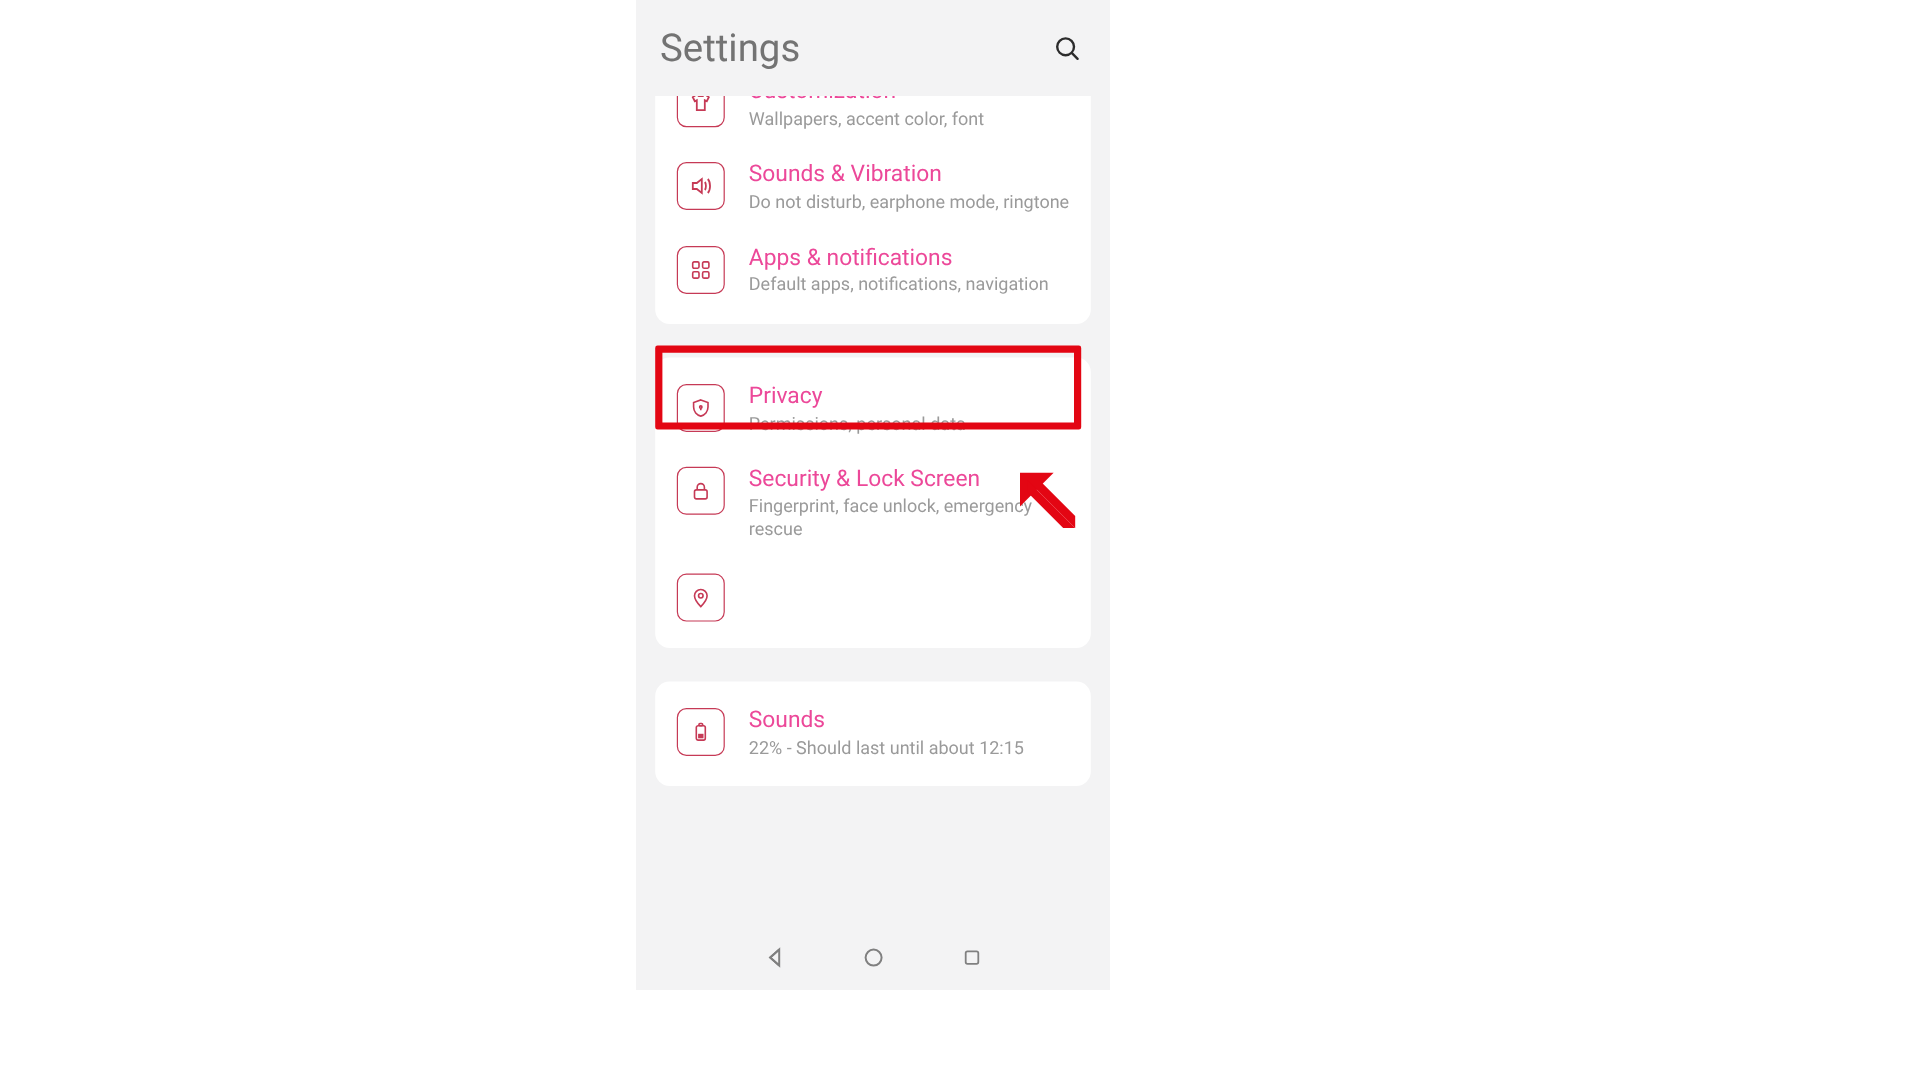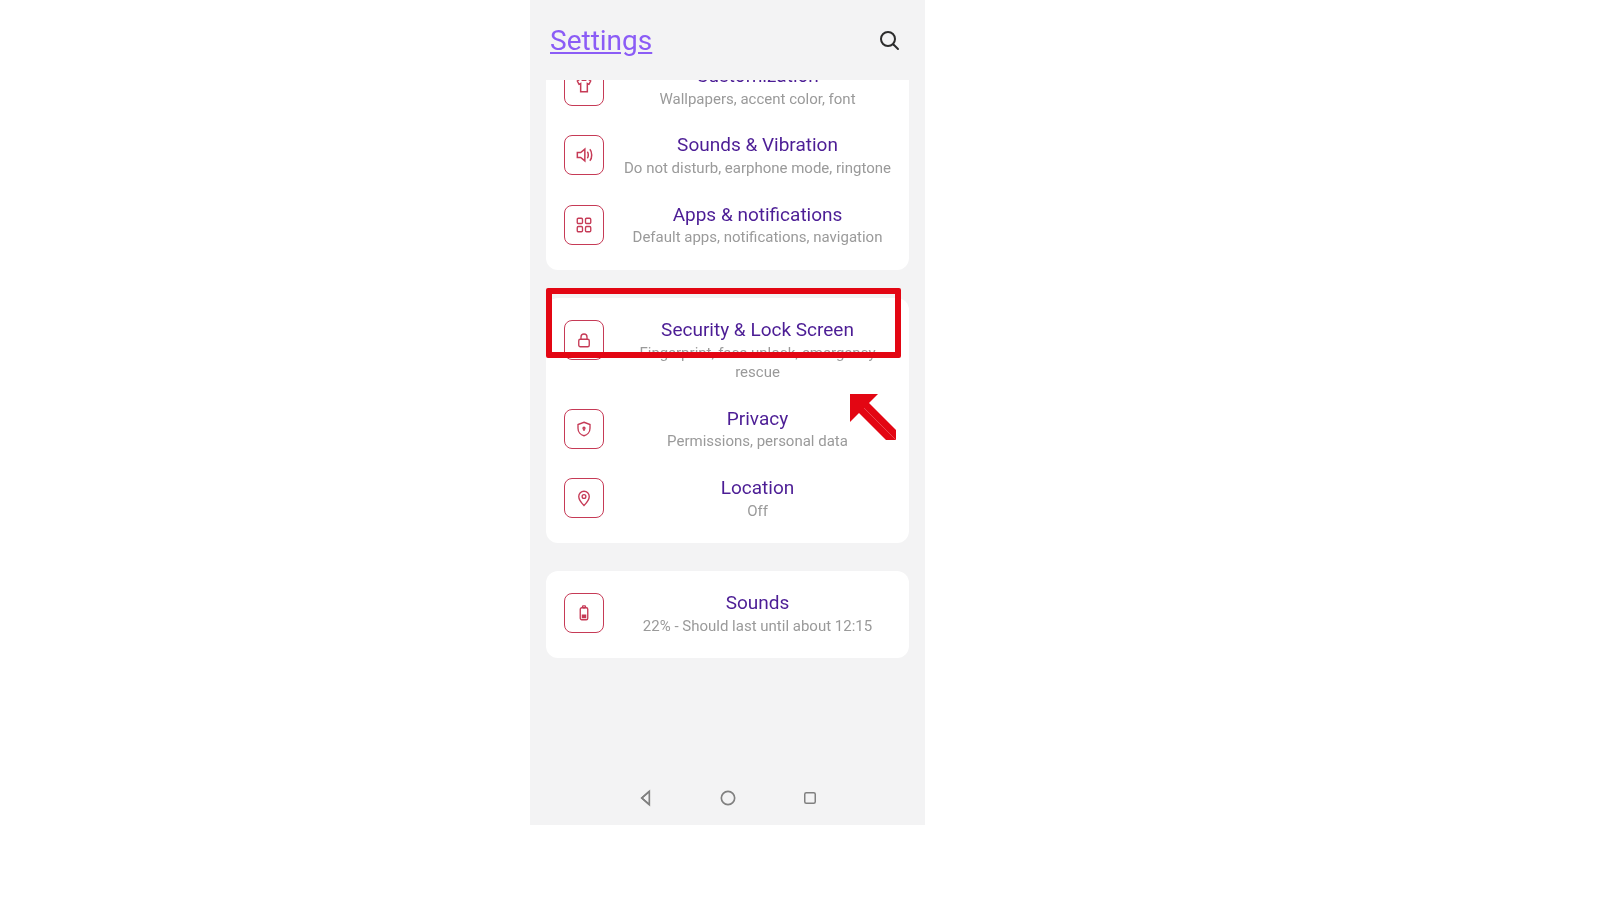--- a/index.html
+++ b/index.html
@@ -19,42 +19,40 @@
     position: absolute;
     left: 0; top: 0;
     width: 100%; height: 80px;
     background: #f3f3f4;
     display: flex;
     align-items: center;
     justify-content: space-between;
     padding: 0 22px 0 20px;
   }
   .header-title {
-    font-size: 28px;
+    font-size: 32px;
     font-weight: 400;
-    color: #8b5cf6;
-    text-decoration: underline;
+    color: #737373;
   }
   .search-btn {
     width: 28px; height: 28px;
     display: flex; align-items: center; justify-content: center;
     color: #2c2c2c;
   }
   .scroll-area {
     position: absolute;
     left: 0; top: 80px; right: 0; bottom: 55px;
     overflow: hidden;
   }
   .card {
     background: #ffffff;
     border-radius: 12px;
     margin: 0 16px 28px 16px;
     padding: 8px 0 10px 0;
     box-shadow: 0 0 0 rgba(0,0,0,0);
-    text-align: center;
   }
   .list-item {
     display: flex;
     align-items: flex-start;
     padding: 12px 18px 12px 18px;
     gap: 20px;
     position: relative;
   }
   .cut-top { margin-top: -36px; }
   .icon-box {
@@ -63,21 +61,21 @@
     border-radius: 8px;
     display: flex; align-items: center; justify-content: center;
     flex: 0 0 40px;
     margin-top: 2px;
     color: #c63a56;
     background: #fff;
   }
   .item-text { flex: 1; padding-top: 0; }
   .item-title {
     font-size: 19px;
-    color: #4c1d95;
+    color: #ec4899;
     font-weight: 400;
     line-height: 1.25;
   }
   .item-sub {
     font-size: 15px;
     color: #9a9a9a;
     margin-top: 2px;
     line-height: 1.3;
   }
   .highlight-box {
@@ -163,54 +161,50 @@
             <div class="item-sub">Default apps, notifications, navigation</div>
           </div>
         </div>
       </div>
 
       <div class="card">
 
         <div class="list-item">
           <div class="icon-box">
             <svg width="18" height="18" viewBox="0 0 24 24" fill="none" stroke="currentColor" stroke-width="1.8">
-              <rect x="5" y="11" width="14" height="10" rx="2"></rect>
-              <path d="M8 11V8a4 4 0 018 0v3"></path>
-            </svg>
-          </div>
-          <div class="item-text">
-            <div class="item-title">Security &amp; Lock Screen</div>
-            <div class="item-sub">Fingerprint, face unlock, emergency rescue</div>
-          </div>
-        </div>
-
-        <div class="list-item">
-          <div class="icon-box">
-            <svg width="18" height="18" viewBox="0 0 24 24" fill="none" stroke="currentColor" stroke-width="1.8">
               <path d="M12 3l8 3v5c0 5-3.5 9-8 10-4.5-1-8-5-8-10V6l8-3z"></path>
               <circle cx="12" cy="11" r="1.3"></circle>
               <path d="M12 12.3v2.2"></path>
             </svg>
           </div>
           <div class="item-text">
             <div class="item-title">Privacy</div>
             <div class="item-sub">Permissions, personal data</div>
           </div>
         </div>
 
         <div class="list-item">
           <div class="icon-box">
             <svg width="18" height="18" viewBox="0 0 24 24" fill="none" stroke="currentColor" stroke-width="1.8">
+              <rect x="5" y="11" width="14" height="10" rx="2"></rect>
+              <path d="M8 11V8a4 4 0 018 0v3"></path>
+            </svg>
+          </div>
+          <div class="item-text">
+            <div class="item-title">Security &amp; Lock Screen</div>
+            <div class="item-sub">Fingerprint, face unlock, emergency rescue</div>
+          </div>
+        </div>
+
+        <div class="list-item">
+          <div class="icon-box">
+            <svg width="18" height="18" viewBox="0 0 24 24" fill="none" stroke="currentColor" stroke-width="1.8">
               <path d="M12 22s7-7 7-12a7 7 0 10-14 0c0 5 7 12 7 12z"></path>
               <circle cx="12" cy="10" r="2.5"></circle>
             </svg>
-          </div>
-          <div class="item-text">
-            <div class="item-title">Location</div>
-            <div class="item-sub">Off</div>
           </div>
         </div>
       </div>
 
       <div class="card">
         <div class="list-item">
           <div class="icon-box">
             <svg width="18" height="18" viewBox="0 0 24 24" fill="none" stroke="currentColor" stroke-width="1.8">
               <rect x="7" y="5" width="10" height="16" rx="2"></rect>
               <rect x="10" y="2.5" width="4" height="2.5" rx="1"></rect>

